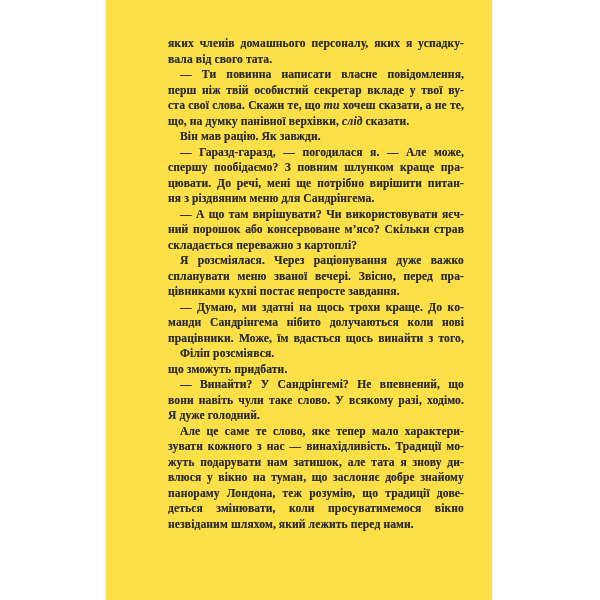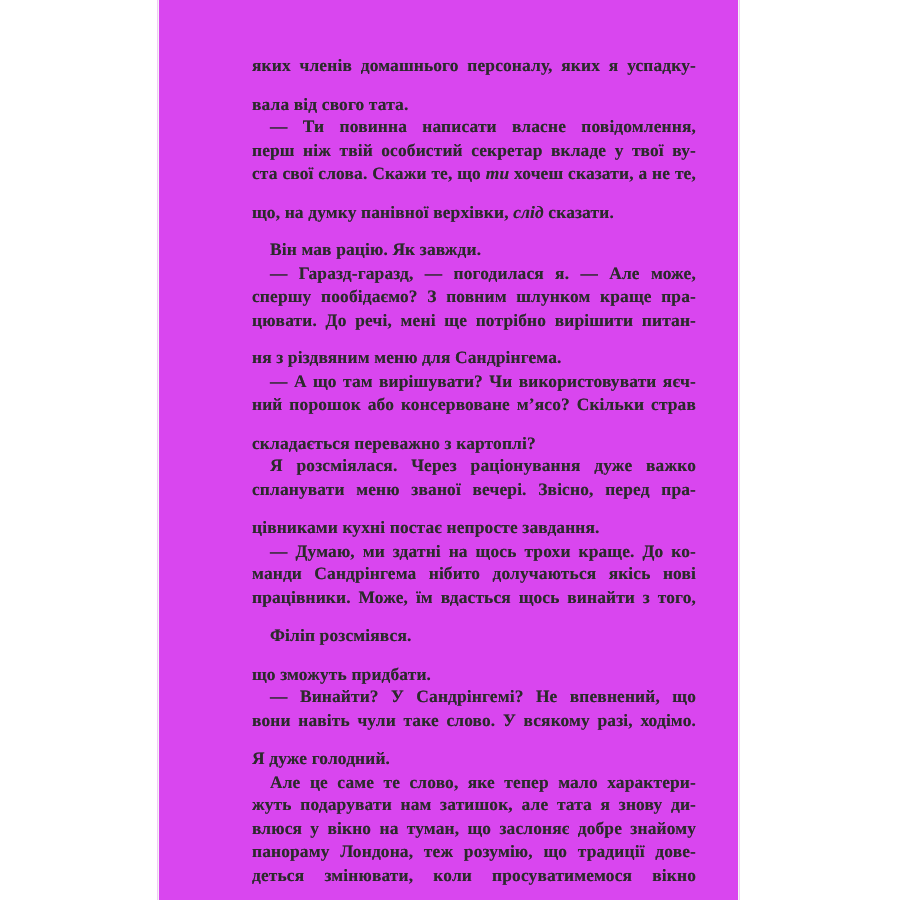--- a/index.html
+++ b/index.html
@@ -9,21 +9,21 @@
     height: 600px;
     background: #ffffff;
     overflow: hidden;
   }
   .page {
     position: absolute;
     left: 105px;
     top: 0;
     width: 388px;
     height: 600px;
-    background: #d946ef;
+    background: #fde047;
     border-left: 1px solid #f3f3f3;
     border-right: 1px solid #f3f3f3;
     box-sizing: border-box;
   }
   .text-column {
     position: absolute;
     left: 62px;
     top: 36px;
     width: 296px;
     font-family: "Liberation Serif", "DejaVu Serif", serif;
@@ -36,21 +36,20 @@
   }
   .line {
     text-align: justify;
     text-align-last: justify;
     white-space: normal;
     height: 15.5px;
     overflow: visible;
   }
   .line.end {
     text-align-last: left;
-    margin-top: 10px;
   }
   .line.indent {
     text-indent: 12px;
   }
   .it {
     font-style: italic;
   }
 </style>
 </head>
 <body>
@@ -68,27 +67,28 @@
     <div class="line">спершу пообідаємо? З повним шлунком краще пра-</div>
     <div class="line">цювати. До речі, мені ще потрібно вирішити питан-</div>
     <div class="line end">ня з різдвяним меню для Сандрінгема.</div>
     <div class="line indent">— А що там вирішувати? Чи використовувати яєч-</div>
     <div class="line">ний порошок або консервоване м’ясо? Скільки страв</div>
     <div class="line end">складається переважно з картоплі?</div>
     <div class="line indent">Я розсміялася. Через раціонування дуже важко</div>
     <div class="line">спланувати меню званої вечері. Звісно, перед пра-</div>
     <div class="line end">цівниками кухні постає непросте завдання.</div>
     <div class="line indent">— Думаю, ми здатні на щось трохи краще. До ко-</div>
-    <div class="line">манди Сандрінгема нібито долучаються якісь нові</div>
+    <div class="line">манди Сандрінгема нібито долучаються коли нові</div>
     <div class="line">працівники. Може, їм вдасться щось винайти з того,</div>
     <div class="line indent end">Філіп розсміявся.</div>
     <div class="line end">що зможуть придбати.</div>
     <div class="line indent">— Винайти? У Сандрінгемі? Не впевнений, що</div>
     <div class="line">вони навіть чули таке слово. У всякому разі, ходімо.</div>
     <div class="line end">Я дуже голодний.</div>
     <div class="line indent">Але це саме те слово, яке тепер мало характери-</div>
+    <div class="line">зувати кожного з нас — винахідливість. Традиції мо-</div>
     <div class="line">жуть подарувати нам затишок, але тата я знову ди-</div>
     <div class="line">влюся у вікно на туман, що заслоняє добре знайому</div>
     <div class="line">панораму Лондона, теж розумію, що традиції дове-</div>
     <div class="line">деться змінювати, коли просуватимемося вікно</div>
     <div class="line end">незвіданим шляхом, який лежить перед нами.</div>
   </div>
 </div>
 
 </body></html>

